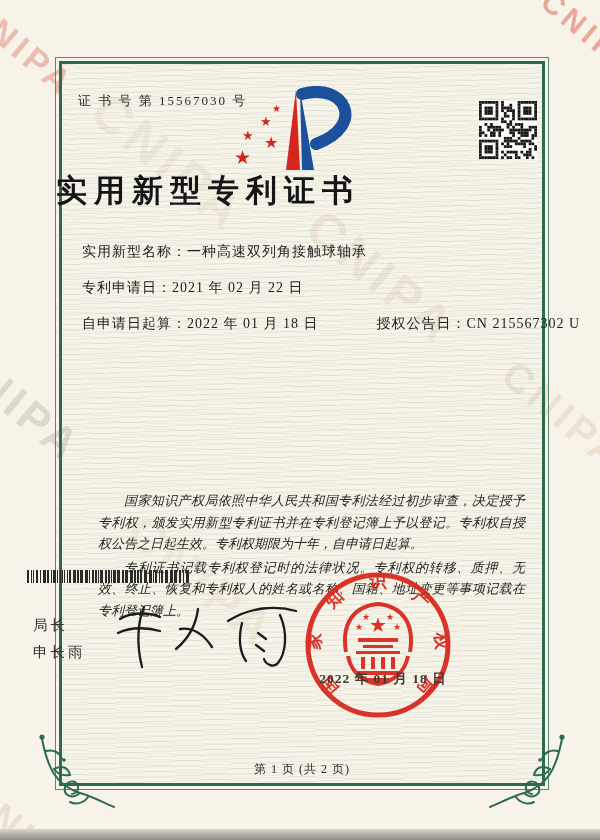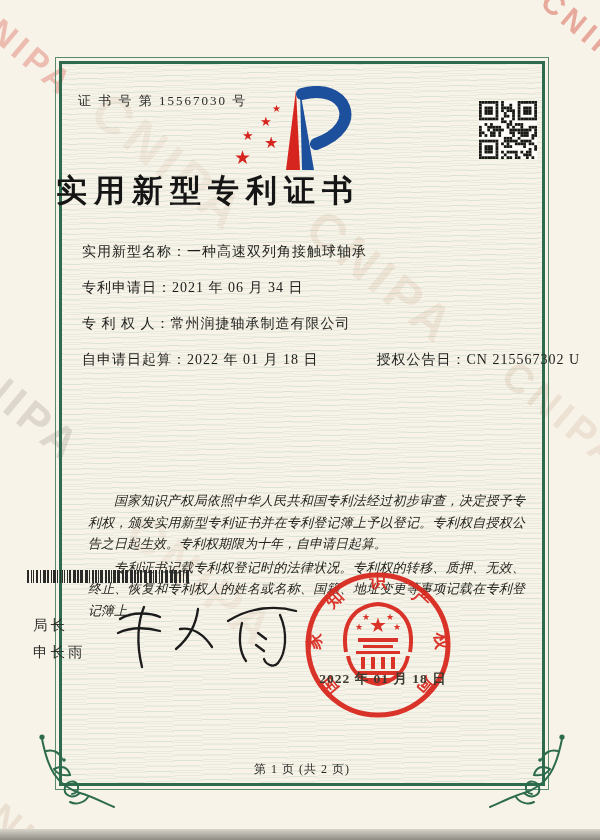--- a/index.html
+++ b/index.html
@@ -40,21 +40,21 @@
   
   .fields{position:absolute;z-index:3;top:183px;left:26px;right:22px;font-size:14px;color:#1d1d1b;}
   .frow{line-height:21px;margin-bottom:15px;white-space:nowrap;}
   .flabel{letter-spacing:1px;}
   .fvalue{letter-spacing:1px;}
   .grant-no{margin-left:58px;}
 
   
   .paras{position:absolute;z-index:3;top:432px;left:26px;right:23px;
          font-size:13px;font-style:italic;line-height:21.5px;color:#24241f;text-align:justify;}
-  .paras p{margin:0 0 2px 6px;text-indent:2em;}
+  .paras p{margin:0 0 2px 16px;text-indent:2em;}
 
   
   .barcode{position:absolute;z-index:3;top:570px;left:27px;width:172px;height:13px;
            display:flex;align-items:stretch;}
   .barcode i{display:block;background:#2a2a28;}
   .signer{position:absolute;z-index:3;top:612px;left:33px;
           font-family:"Liberation Sans","DejaVu Sans",sans-serif;
           font-size:14.5px;letter-spacing:3px;color:#2f2f2d;line-height:27px;}
   .signature{position:absolute;z-index:4;top:595px;left:100px;}
 
@@ -354,24 +354,21 @@
         <rect x="19" y="20" width="1" height="1" fill="#161613"></rect>
       </svg>
 
     <div class="title">实用新型专利证书</div>
 
     <div class="fields">
       <div class="frow">
         <span class="flabel">实用新型名称：</span><span class="fvalue">一种高速双列角接触球轴承</span>
       </div>
       <div class="frow">
-        <span class="flabel">专利申请日：</span><span class="fvalue">2021 年 06 月 34 日</span>
-      </div>
-      <div class="frow">
-        <span class="flabel">专 利 权 人：</span><span class="fvalue">常州润捷轴承制造有限公司</span>
+        <span class="flabel">专利申请日：</span><span class="fvalue">2021 年 02 月 22 日</span>
       </div>
       <div class="frow">
         <span class="flabel">自申请日起算：</span><span class="fvalue">2022 年 01 月 18 日</span><span class="flabel grant-no">授权公告日：</span><span class="fvalue">CN 215567302 U</span>
       </div>
     </div>
 
     <div class="paras">
       <p>国家知识产权局依照中华人民共和国专利法经过初步审查，决定授予专利权，颁发实用新型专利证书并在专利登记簿上予以登记。专利权自授权公告之日起生效。专利权期限为十年，自申请日起算。</p>
       <p>专利证书记载专利权登记时的法律状况。专利权的转移、质押、无效、终止、恢复和专利权人的姓名或名称、国籍、地址变更等事项记载在专利登记簿上。</p>
     </div>

